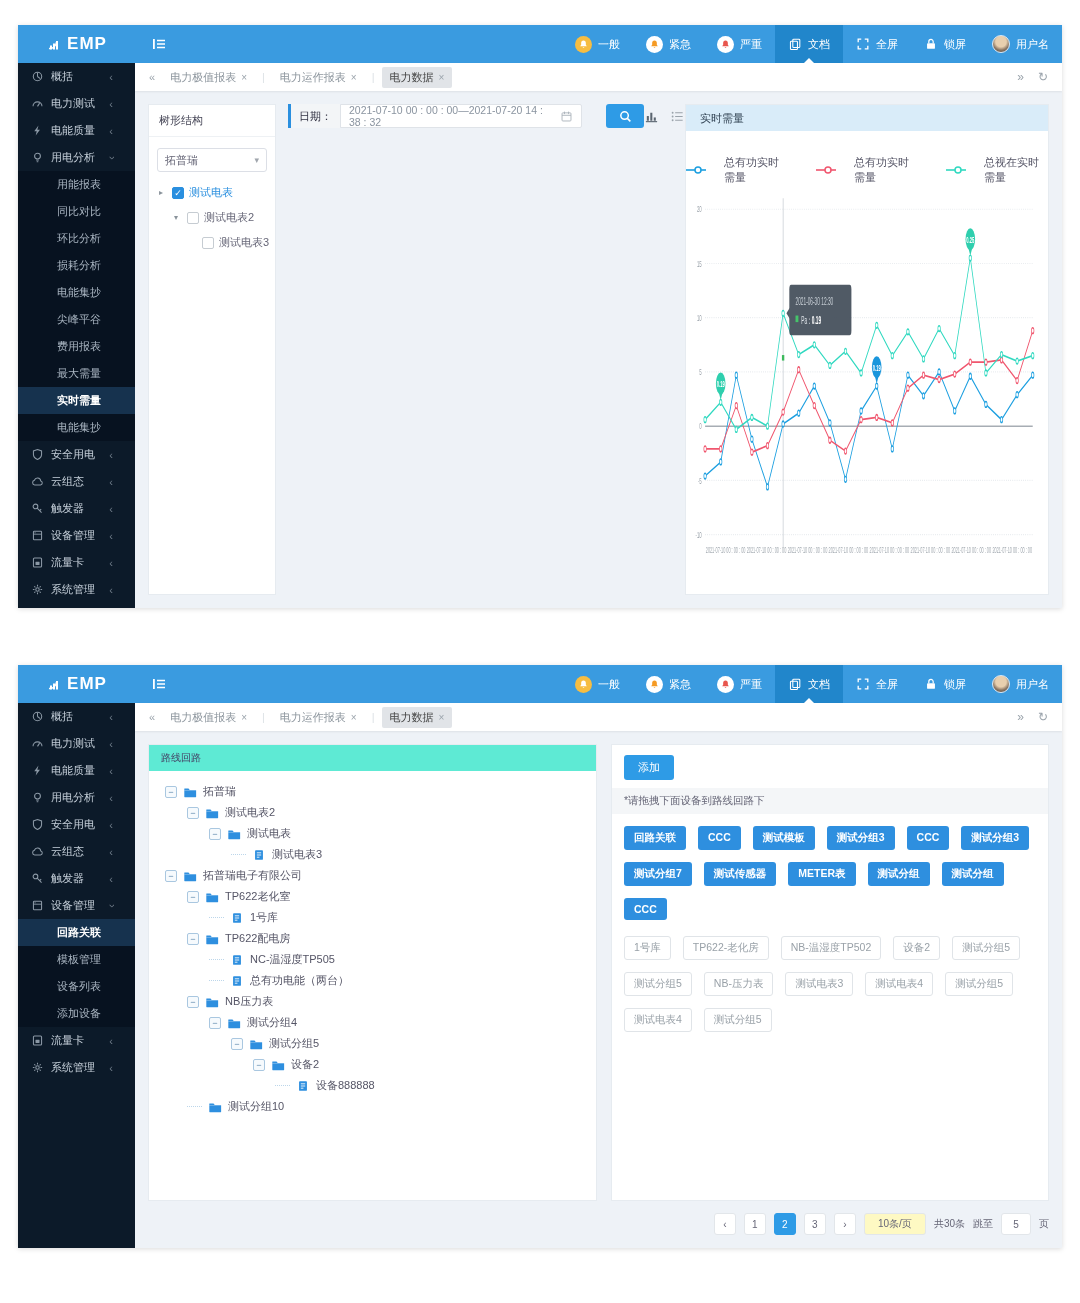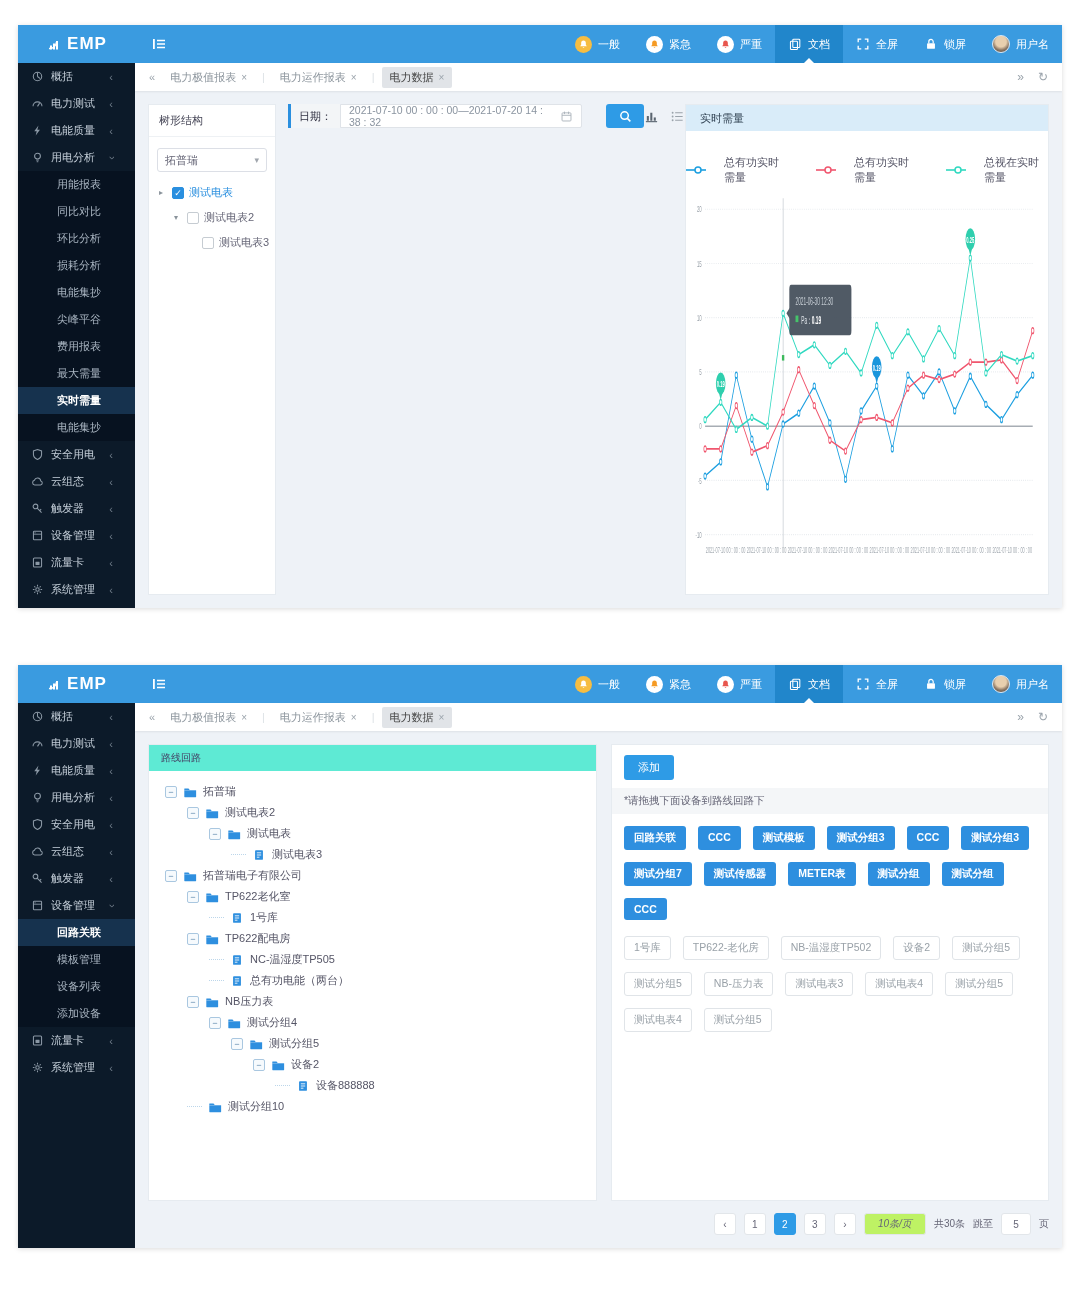--- a/index.html
+++ b/index.html
@@ -78,21 +78,21 @@
   .note { background:#f4f6f8; color:#667; font-size:10.5px; padding:6px 12px; }
   .tags { padding:12px 12px 0; display:flex; flex-wrap:wrap; gap:12px 12px; }
   .tags.white { padding-top:16px; }
   .tag-blue { background:#2e8fdf; color:#fff; font-size:10.5px; font-weight:bold; padding:5px 10px; border-radius:3px; cursor:pointer; }
   .tag-white { background:#fff; border:1px solid #e0e4e8; color:#99a1a8; font-size:10.5px; padding:4px 9px; border-radius:3px; cursor:pointer; }
   .footer-save { margin-top:12px; flex:none; }
   .save-btn { background:#2e9be6; color:#fff; font-size:11px; padding:5px 13px; border-radius:3px; display:inline-block; cursor:pointer; }
   .pager { display:flex; justify-content:flex-end; align-items:center; gap:8px; margin-top:12px; font-size:10px; color:#667; flex:none; }
   .pg-btn { min-width:22px; height:22px; background:#fff; border:1px solid #e2e6ea; border-radius:3px; display:flex; align-items:center; justify-content:center; padding:0 4px; cursor:pointer; color:#667; }
   .pg-btn.active { background:#2e9be6; color:#fff; border-color:#2e9be6; }
-  .pg-select { width:62px; height:22px; background:#bef264; border:1px solid #e2e6ea; border-radius:3px; display:flex; align-items:center; justify-content:center; cursor:pointer;font-style:italic; }
+  .pg-select { width:62px; height:22px; background:#fef9c3; border:1px solid #e2e6ea; border-radius:3px; display:flex; align-items:center; justify-content:center; cursor:pointer; }
   .pg-input { width:30px; height:22px; background:#fff; border:1px solid #e2e6ea; border-radius:3px; display:flex; align-items:center; justify-content:center; }
   svg { display:block; }
 </style>
 </head>
 <body>
 
 <div class="panel" id="panel1">
   <div class="topbar">
     <div class="logo">
       <span class="logo-icon">

